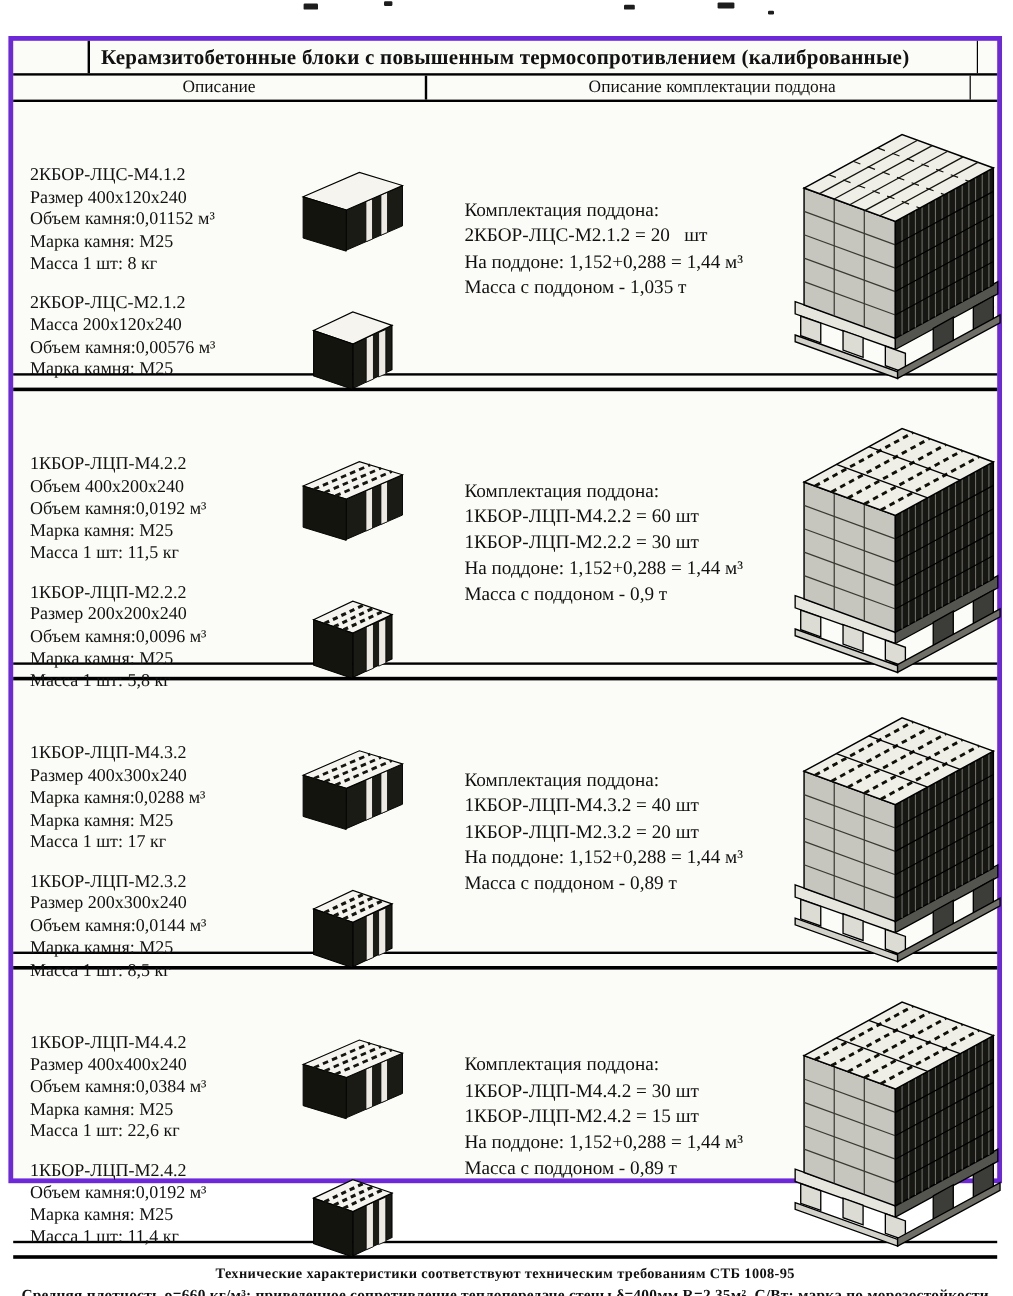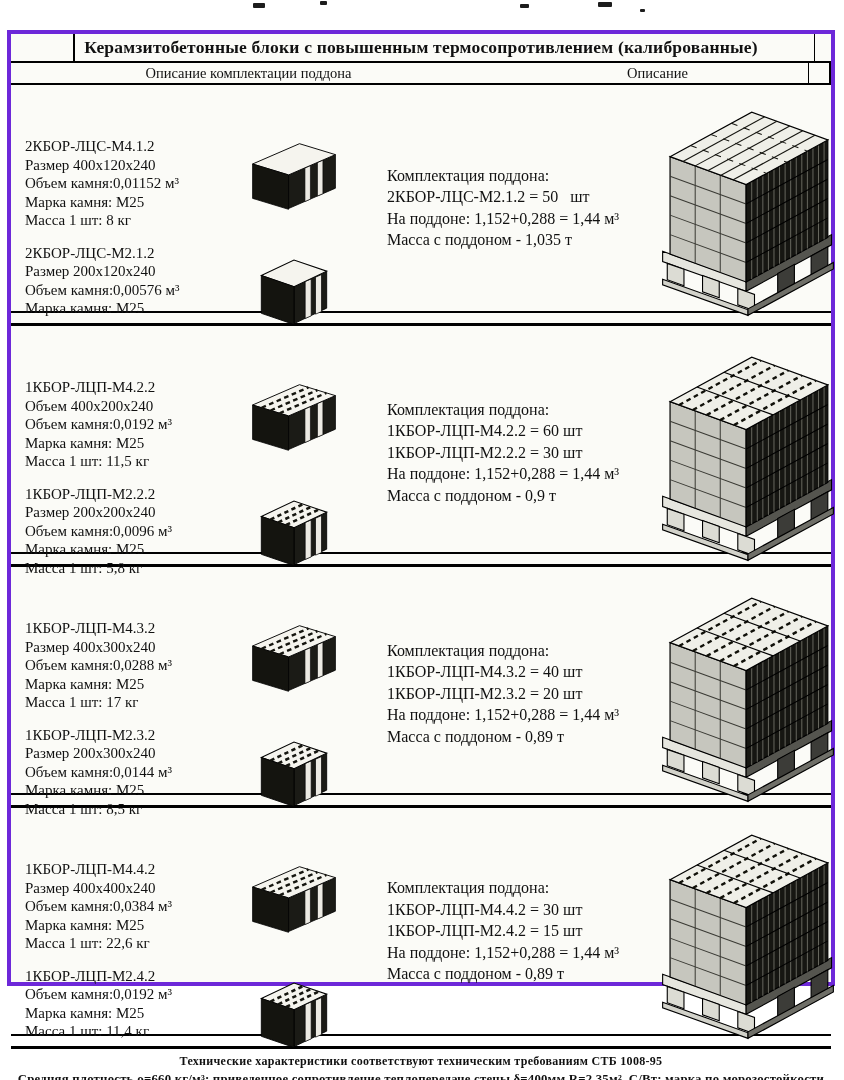--- a/index.html
+++ b/index.html
@@ -194,22 +194,22 @@
   </defs>
 </svg>
 
 <div class="doc">
 
   <div class="title-row">
     <span>Керамзитобетонные блоки с повышенным термосопротивлением (калиброванные)</span>
   </div>
 
   <div class="header-row">
+    <div class="hcell left">Описание</div>
     <div class="hcell right">Описание комплектации поддона</div>
-    <div class="hcell left">Описание</div>
   </div>
 
   <section class="row">
     <div class="col-desc">
       <div class="entry">
         <div class="entry-text">
           <div class="line">2КБОР-ЛЦС-М4.1.2</div>
           <div class="line">Размер 400х120х240</div>
           <div class="line">Объем камня:0,01152 м³</div>
           <div class="line">Марка камня: М25</div>
@@ -217,34 +217,34 @@
         </div>
         <div class="entry-img">
             <svg class="img-w" viewBox="0 0 130 96">
               <use href="#blk-w"></use>
             </svg>
           </div>
       </div>
       <div class="entry">
         <div class="entry-text">
           <div class="line">2КБОР-ЛЦС-М2.1.2</div>
-          <div class="line">Размер 200х120х240</div>
+          <div class="line">Масса 200х120х240</div>
           <div class="line">Объем камня:0,00576 м³</div>
           <div class="line">Марка камня: М25</div>
         </div>
         <div class="entry-img">
             <svg class="img-n" viewBox="0 0 100 96">
               <use href="#blk-n"></use>
             </svg>
           </div>
       </div>
     </div>
     <div class="col-pallet-text">
       <div class="pal-line">Комплектация поддона:</div>
-      <div class="pal-line">2КБОР-ЛЦС-М2.1.2 = 50   шт</div>
+      <div class="pal-line">2КБОР-ЛЦС-М2.1.2 = 20   шт</div>
       <div class="pal-line">На поддоне: 1,152+0,288 = 1,44 м³</div>
       <div class="pal-line">Масса с поддоном - 1,035 т</div>
     </div>
     <div class="col-pallet-img">
       <svg class="pallet-svg" viewBox="0 0 200 236">
           <use href="#pal-brick"></use>
         </svg>
     </div>
   </section>
 
@@ -296,21 +296,21 @@
   </section>
 
   <div class="sep"></div>
 
   <section class="row">
     <div class="col-desc">
       <div class="entry">
         <div class="entry-text">
           <div class="line">1КБОР-ЛЦП-М4.3.2</div>
           <div class="line">Размер 400х300х240</div>
-          <div class="line">Объем камня:0,0288 м³</div>
+          <div class="line">Марка камня:0,0288 м³</div>
           <div class="line">Марка камня: М25</div>
           <div class="line">Масса 1 шт: 17 кг</div>
         </div>
         <div class="entry-img">
             <svg class="img-w" viewBox="0 0 130 96">
               <use href="#blk-w-s"></use>
             </svg>
           </div>
       </div>
       <div class="entry">

